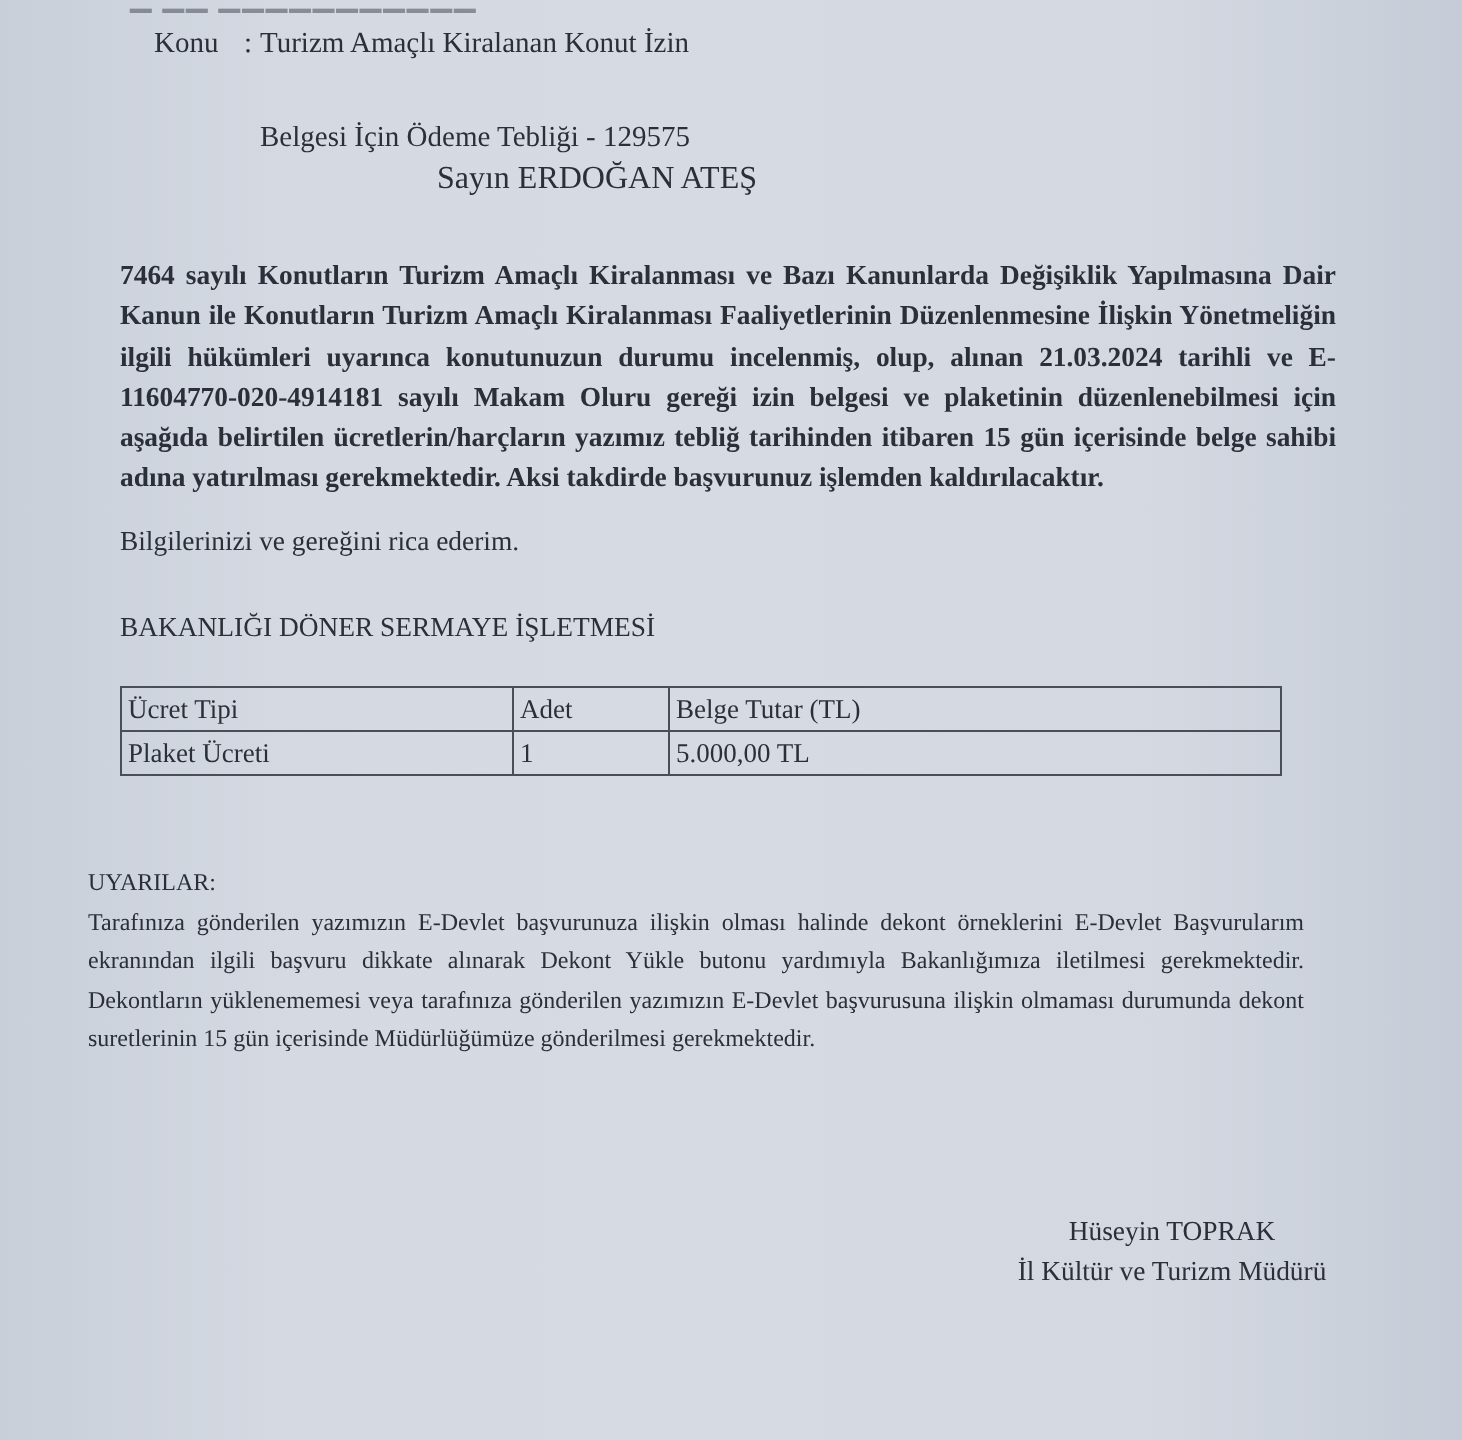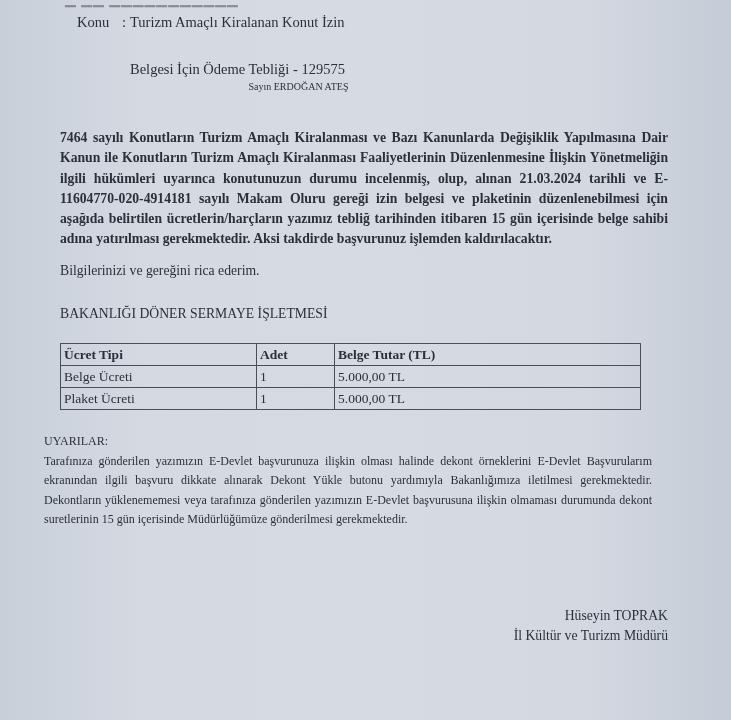--- a/index.html
+++ b/index.html
@@ -8,32 +8,32 @@
     background: linear-gradient(90deg, #c9cfd9 0%, #d4d9e2 20%, #d6dbe3 50%, #d3d8e1 80%, #c6ccd7 100%);
     font-family: "Liberation Serif", "DejaVu Serif", serif;
     color:#2b2f3a;
     position:relative;
   }
   .clip-line { position:absolute; top:-9px; left:65px; font-size:14px; color:#4a4f5a; opacity:.55; letter-spacing:1px; }
   .konu { position:absolute; top:12px; left:77px; font-size:14.5px; line-height:21px; }
   .konu .lbl { display:inline-block; width:45px; }
   .konu .sep { display:inline-block; width:8px; }
   .konu .l2 { padding-left:53px; display:block;margin-top:26px; }
-  .salut { position:absolute; top:81px; left:0; width:597px; text-align:center; font-size:10px; }
+  .salut { position:absolute; top:81px; left:0; width:597px; text-align:center; font-size:16px; }
   .body-para { position:absolute; top:128px; left:60px; width:608px; font-size:13.7px; line-height:20.3px; text-align:justify;font-weight:bold; }
   .regards { position:absolute; top:263px; left:60px; font-size:13.7px; }
   .bank { position:absolute; top:304px; left:60px; width:606px; font-size:13.7px; line-height:19px; }
   .bank .line1 { display:flex; justify-content:space-between; }
   .bank b { letter-spacing:.6px; }
   table.fees { position:absolute; top:343px; left:60px; width:581px; border-collapse:collapse; font-size:13.5px; }
   table.fees td, table.fees th { border:1px solid #4a4e58; padding:1px 3px; height:19px; text-align:left; }
-  table.fees th { font-weight:bold; }
+  table.fees th { font-weight:normal; }
   table.fees col.c1 { width:196px; } table.fees col.c2 { width:78px; }
   .warn { position:absolute; top:432px; left:44px; width:608px; font-size:12px; line-height:19.5px; text-align:justify; }
-  .sign { position:absolute; top:606px; left:504px; font-size:13.7px; line-height:19.5px; text-align:right; width:164px; }
+  .sign { position:absolute; top:606px; left:504px; font-size:13.7px; line-height:19.5px; text-align:center; width:164px; }
 </style>
 </head>
 <body>
 
 <div class="clip-line">▁ ▁▁ ▁▁▁▁▁▁▁▁▁▁▁</div>
 
 <div class="konu">
   <span class="lbl">Konu</span><span class="sep">:</span><span>Turizm Amaçlı Kiralanan Konut İzin</span>
   <span class="l2">Belgesi İçin Ödeme Tebliği - 129575</span>
 </div>
@@ -54,25 +54,20 @@
       <col class="c2">
       <col>
     </colgroup>
   <tbody>
       <tr>
     <th>Ücret Tipi</th>
     <th>Adet</th>
     <th>Belge Tutar (TL)</th>
   </tr>
   <tr>
-    <td>Belge Ücreti</td>
-    <td>1</td>
-    <td>5.000,00 TL</td>
-  </tr>
-  <tr>
     <td>Plaket Ücreti</td>
     <td>1</td>
     <td>5.000,00 TL</td>
   </tr>
 </tbody>
   </table>
 
 <div class="warn">
   <div>UYARILAR:</div>
   <div>Tarafınıza gönderilen yazımızın E-Devlet başvurunuza ilişkin olması halinde dekont örneklerini E-Devlet Başvurularım ekranından ilgili başvuru dikkate alınarak Dekont Yükle butonu yardımıyla Bakanlığımıza iletilmesi gerekmektedir. Dekontların yüklenememesi veya tarafınıza gönderilen yazımızın E-Devlet başvurusuna ilişkin olmaması durumunda dekont suretlerinin 15 gün içerisinde Müdürlüğümüze gönderilmesi gerekmektedir.</div>

